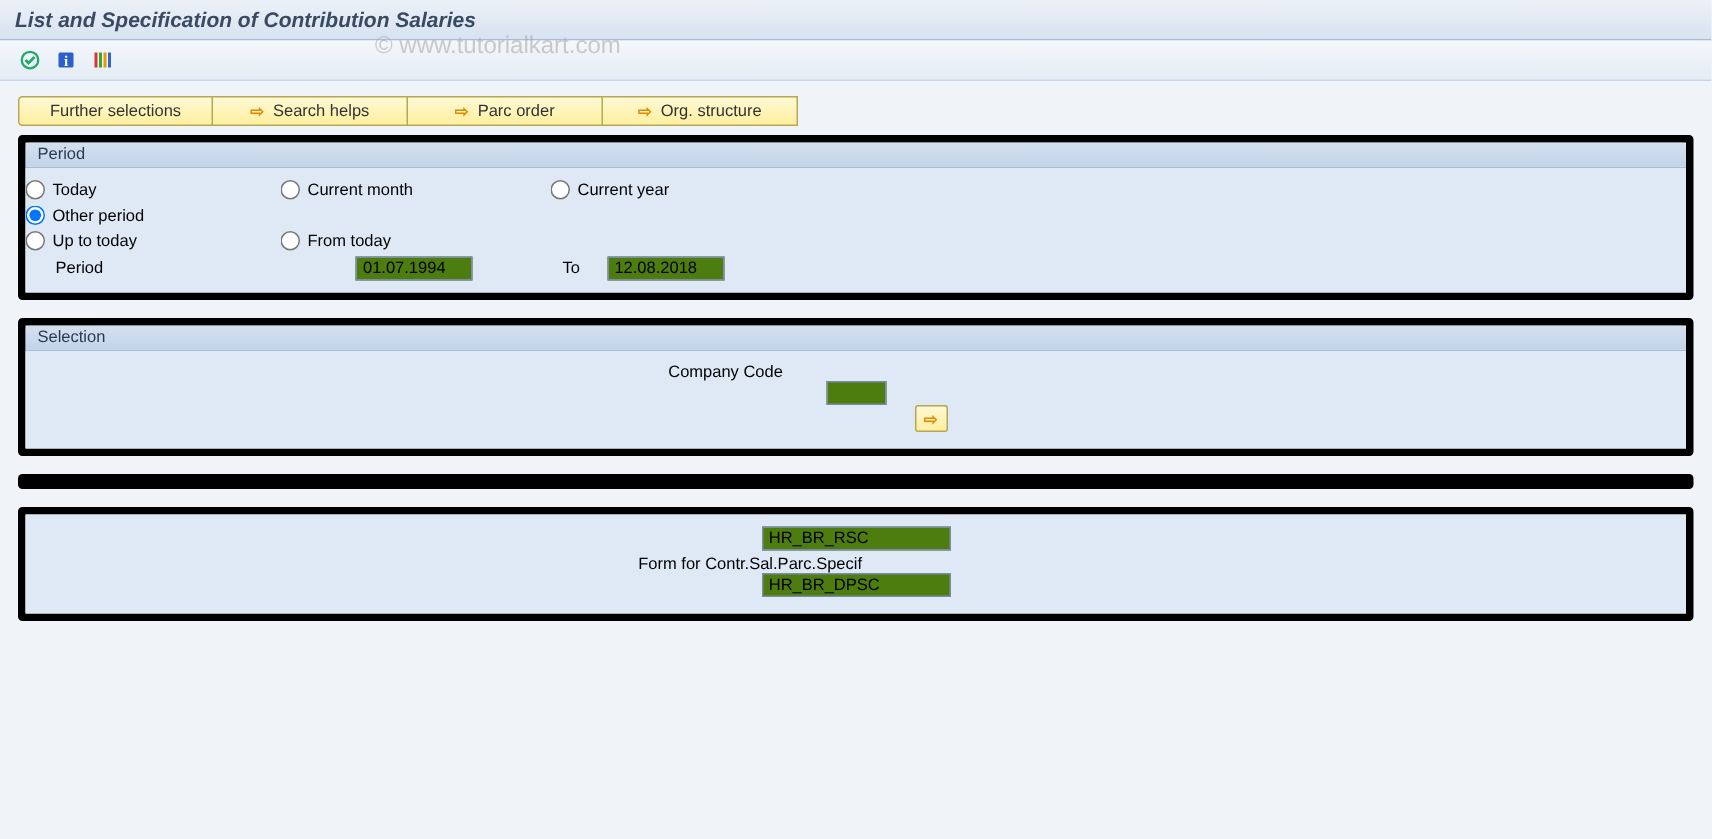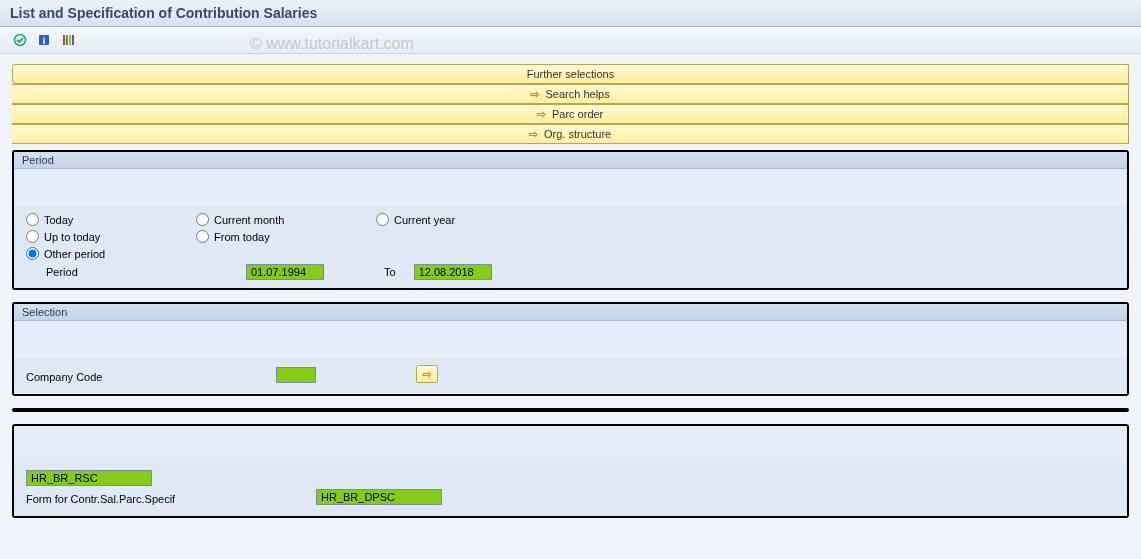--- a/index.html
+++ b/index.html
@@ -12,20 +12,21 @@
       overflow: hidden;
       position: relative;
     }
     .title-bar {
       background: linear-gradient(to bottom, #ecf1f8, #d7e3f1);
       border-bottom: 1px solid #a9bcd6;
       padding: 5px 10px;
     }
     .title-bar h1 {
       font-size: 14px;
+      font-style: italic;
       font-weight: bold;
       color: #3a4a63;
     }
     .toolbar {
       background: linear-gradient(to bottom, #f4f7fb, #e4ecf5);
       border-bottom: 1px solid #c9d6e8;
       padding: 4px 10px;
       display: flex;
       gap: 4px;
       align-items: center;
@@ -39,94 +40,92 @@
       cursor: pointer;
       border-radius: 2px;
     }
     .content {
       padding: 10px 12px;
     }
     .button-row {
       display: flex;
       gap: 0;
       margin-bottom: 6px;
-      flex-direction: column;
     }
     .yellow-btn {
       background: linear-gradient(to bottom, #fff9d6, #ffef9e);
       border: 1px solid #b8a84d;
       padding: 2px 14px;
       font-size: 11px;
       color: #333;
       cursor: pointer;
       display: flex;
       align-items: center;
       height: 20px;
       min-width: 130px;
       justify-content: center;
     }
     .yellow-btn.first { border-radius: 3px 0 0 3px; }
     .yellow-btn + .yellow-btn { border-left: none; }
     .arrow-icon { color: #e08a00; font-weight: bold; margin-right: 6px; }
     .group-box {
-      border: 2px solid #000000;
+      border: 5px solid #000000;
       background: #e4edf7;
       margin-bottom: 12px;
       border-radius: 3px;
     }
     .group-title {
       background: linear-gradient(to bottom, #d4e0ef, #c3d4e8);
       border-bottom: 1px solid #a9bcd6;
       padding: 2px 8px;
       font-size: 11px;
       color: #2a3a52;
       border-radius: 3px 3px 0 0;
     }
     .group-body {
-      padding: 8px 12px;
+      padding: 8px 0;
       background: #dfe9f5;
-      margin-top: 36px;
     }
     .radio-row {
       display: flex;
       margin-bottom: 4px;
     }
     .radio-cell { display: flex; align-items: center; width: 180px; }
     .radio-cell.narrow { width: 170px; }
     .radio-cell input { margin-right: 5px; }
     .sub-row { display: flex; align-items: center; margin-top: 4px; }
     .sub-label { display: inline-block; width: 220px; padding-left: 20px; }
     .text-input {
       border: 1px solid #7a8ca6;
-      background: #84cc16;
+      background: #4d7c0f;
       font-size: 11px;
       padding: 1px 4px;
       height: 16px;
       font-family: Arial, sans-serif;
     }
     .text-input.date { width: 78px; text-align: left; }
     .text-input.short { width: 40px; }
     .text-input.med { width: 126px; }
     .to-label { margin: 0 18px 0 60px; }
     .sel-btn {
       background: linear-gradient(to bottom, #fff9d6, #ffef9e);
       border: 1px solid #b8a84d;
       width: 22px; height: 18px;
       display: inline-flex; align-items: center; justify-content: center;
       cursor: pointer; border-radius: 2px;
       margin-left: 100px;
     }
     .sel-arrow { color: #e08a00; font-weight: bold; }
     .check-row { display: flex; align-items: center; margin-bottom: 4px; }
     .check-row input { margin-right: 5px; }
-    .form-row { display: flex; align-items: flex-end; margin-bottom: 3px; }
+    .form-row { display: flex; align-items: center; margin-bottom: 3px; flex-direction: column; }
     .form-label { width: 290px; }
     .watermark {
       position: absolute;
-      top: 35px; left: 250px;
+      top: 22px; left: 250px;
       color: rgba(170,170,170,0.6);
       font-size: 16px;
       font-family: Arial;
       pointer-events: none;
     }
   </style>
 </head>
 <body>
 
 <div class="title-bar">
@@ -189,32 +188,32 @@
             <input type="radio" name="period" style="">
             <span>Current month</span>
           </label>
         <label class="radio-cell">
             <input type="radio" name="period" style="">
             <span>Current year</span>
           </label>
       </div>
       <div class="radio-row">
         <label class="radio-cell narrow">
-            <input type="radio" name="period" style="">
-            <span>Up to today</span>
-          </label>
-        <label class="radio-cell">
-            <input type="radio" name="period" style="">
-            <span>From today</span>
+            <input type="radio" name="period" checked="" style="">
+            <span>Other period</span>
           </label>
       </div>
       <div class="radio-row">
         <label class="radio-cell narrow">
-            <input type="radio" name="period" checked="" style="">
-            <span>Other period</span>
+            <input type="radio" name="period" style="">
+            <span>Up to today</span>
+          </label>
+        <label class="radio-cell">
+            <input type="radio" name="period" style="">
+            <span>From today</span>
           </label>
       </div>
       <div class="sub-row">
         <span class="sub-label">Period</span>
         <input class="text-input date" value="01.07.1994" style="">
         <span class="to-label">To</span>
         <input class="text-input date" value="12.08.2018" style="">
       </div>
     </div>
   </div>

